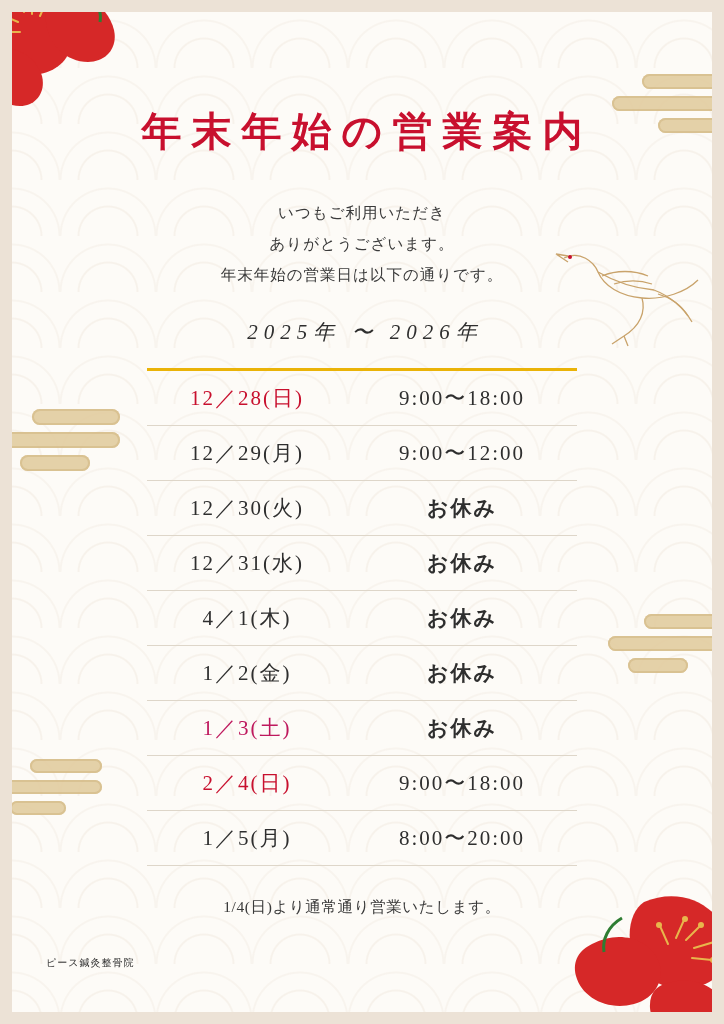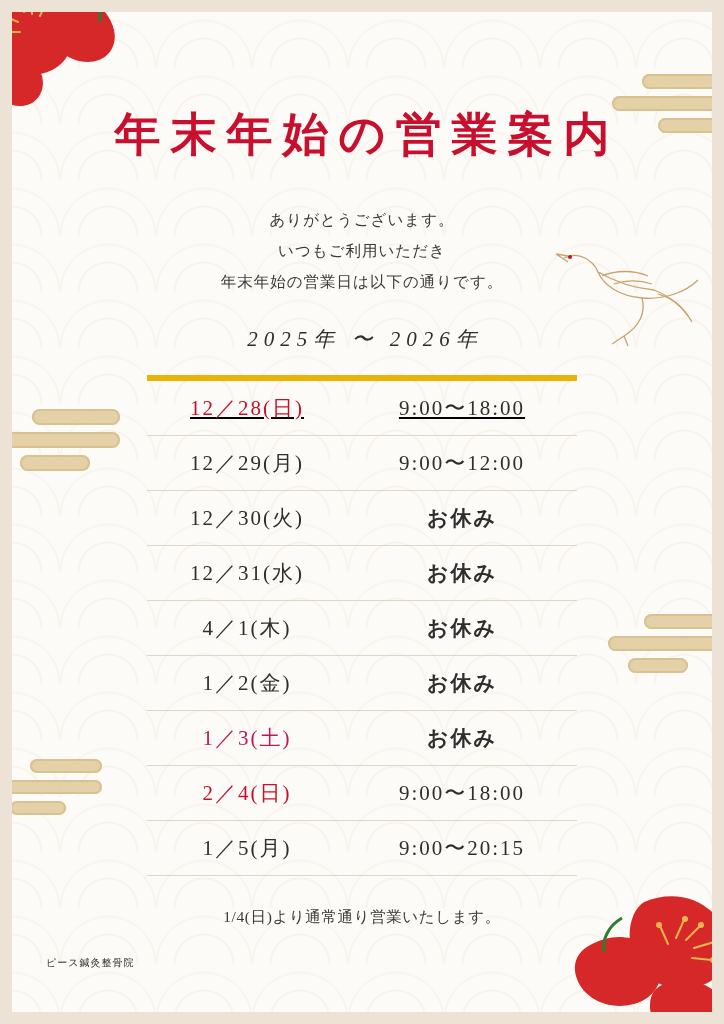--- a/index.html
+++ b/index.html
@@ -66,21 +66,21 @@
 
   .content {
     position: absolute;
     inset: 0;
     text-align: center;
   }
 
   .title {
     margin: 0;
     padding-top: 92px;
-    font-size: 46px;
+    font-size: 40px;
     letter-spacing: 10px;
     color: #c8102e;
     font-weight: bold;
     font-family: "Liberation Serif", "DejaVu Serif", serif;
     text-indent: 10px;
   }
 
   .intro {
     margin-top: 38px;
     font-size: 15.5px;
@@ -100,22 +100,21 @@
 
   table.schedule {
     margin: 22px auto 0;
     border-collapse: collapse;
     width: 430px;
   }
   table.schedule tr {
     border-bottom: 1px solid #ded6c9;
   }
   table.schedule tr:first-child {
-    border-top: 6px solid #eab308;
-    text-decoration: underline;
+    border-top: 3px solid #eab308;
   }
   table.schedule td {
     padding: 13px 0;
     font-size: 21px;
     letter-spacing: 2px;
     color: #2e2e2e;
     white-space: nowrap;
   }
   td.date {
     width: 200px;
@@ -236,22 +235,22 @@
       </g>
       <g stroke="#2e7d32" stroke-width="3" fill="none">
         <path d="M74 36 C60 44 54 58 56 70"></path>
       </g>
     </svg>
 
     <div class="content">
       <h1 class="title">年末年始の営業案内</h1>
 
       <div class="intro">
+        <div>いつもご利用いただき</div>
         <div>ありがとうございます。</div>
-        <div>いつもご利用いただき</div>
         <div>年末年始の営業日は以下の通りです。</div>
       </div>
 
       <div class="period">2025年 〜 2026年</div>
 
       <table class="schedule">
         <tbody>
           <tr>
             <td class="date" style="color:#c8102e">12／28(日)</td>
             <td class="hours">9:00〜18:00</td>
@@ -279,21 +278,21 @@
           <tr>
             <td class="date" style="color:#be185d">1／3(土)</td>
             <td class="hours c-closed">お休み</td>
           </tr>
           <tr>
             <td class="date" style="color:#c8102e">2／4(日)</td>
             <td class="hours">9:00〜18:00</td>
           </tr>
           <tr>
             <td class="date" style="color:#2e2e2e">1／5(月)</td>
-            <td class="hours">9:00〜20:15</td>
+            <td class="hours">8:00〜20:00</td>
           </tr>
         </tbody>
       </table>
 
       <div class="notes">
         <div>1/4(日)より通常通り営業いたします。</div>
       </div>
     </div>
 
     <div class="clinic">ピース鍼灸整骨院</div>

